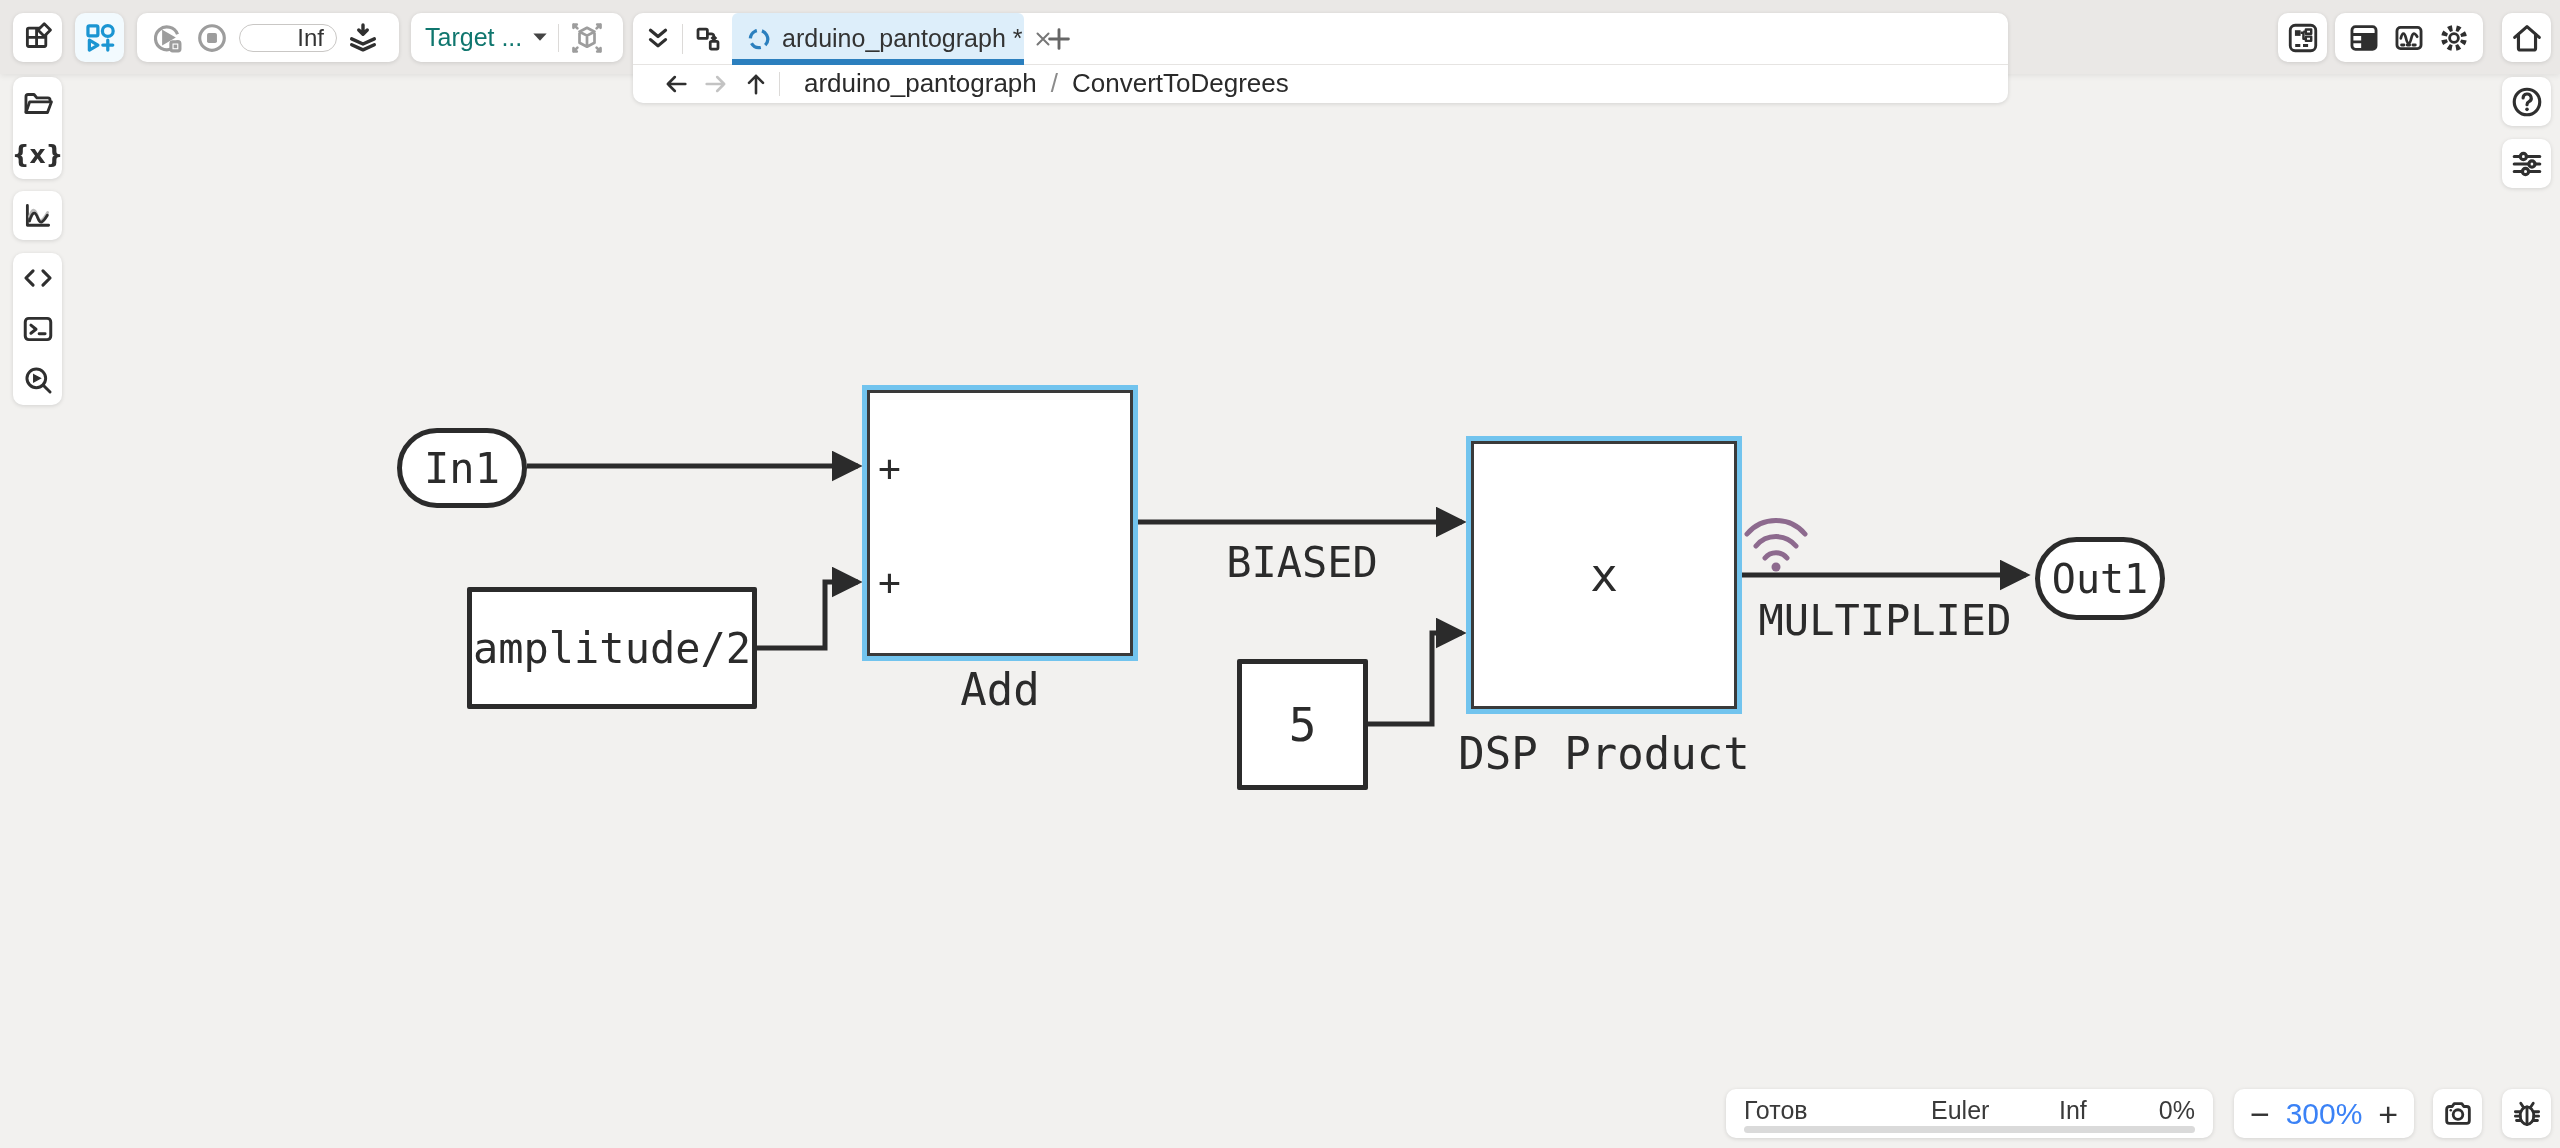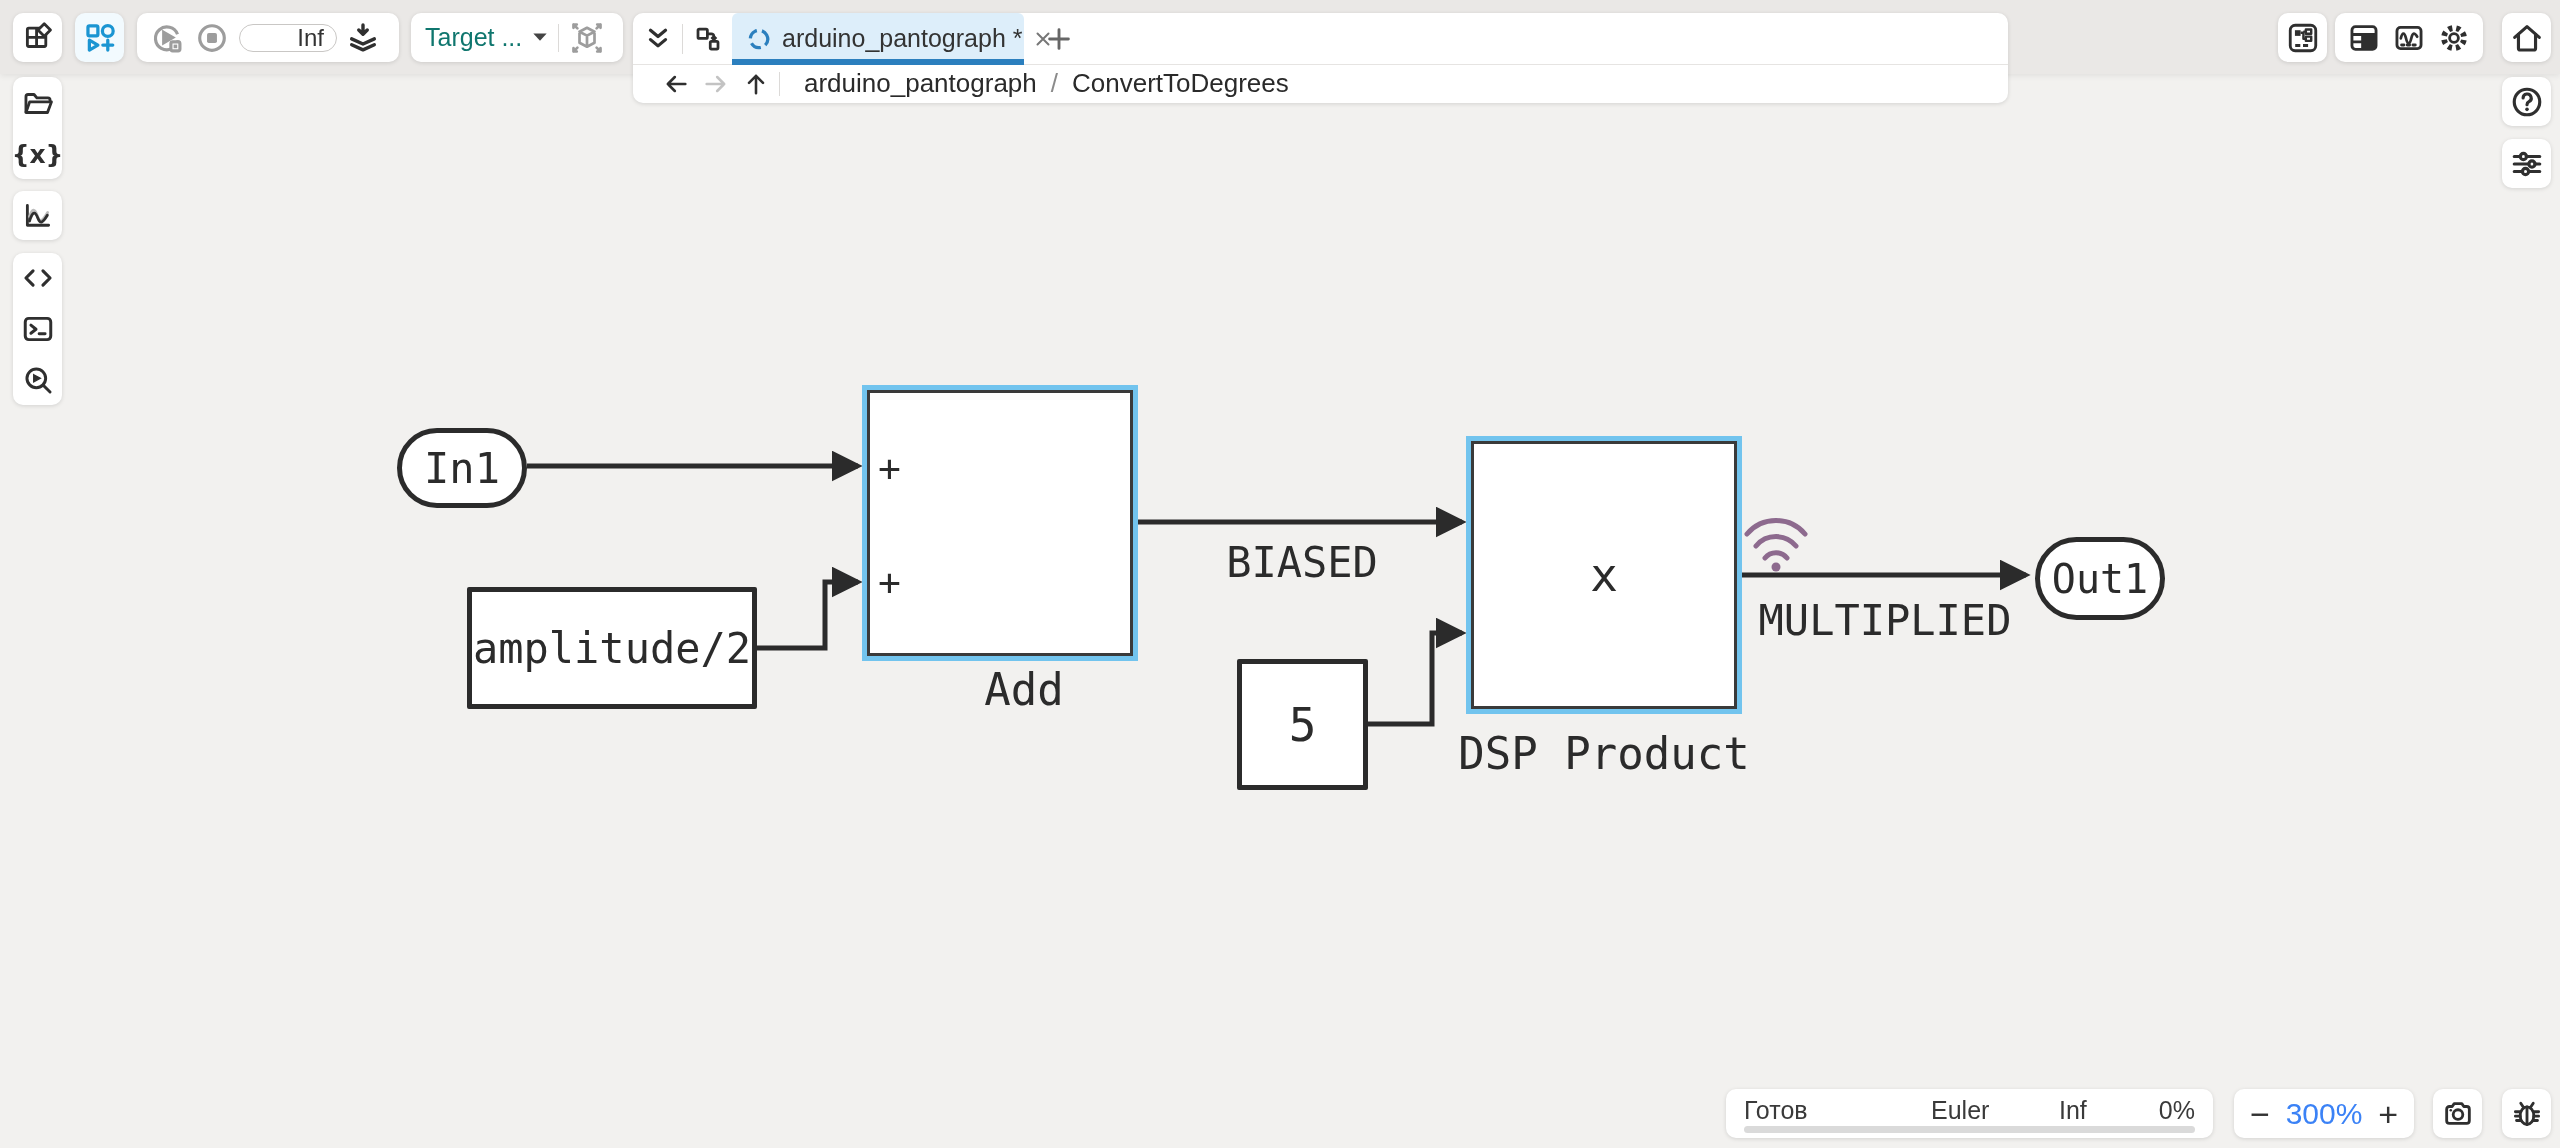--- a/index.html
+++ b/index.html
@@ -129,21 +129,21 @@
   </svg>
 
   <div class="block port-oval" style="left:397px; top:428px; width:130px; height:80px;">
     <span>In1</span>
   </div>
 
   <div class="block block-selected" style="left:867px; top:390px; width:266px; height:266px;">
     <span class="port-plus" style="top:56px;">+</span>
     <span class="port-plus" style="top:170px;">+</span>
   </div>
-  <div class="blk-label" style="left:1000px; top:664px;margin-left:24px;">Add</div>
+  <div class="blk-label" style="left:1000px; top:664px;">Add</div>
 
   <div class="block block-plain" style="left:467px; top:587px; width:290px; height:122px; font-size:42px;">
     <span>amplitude/2</span>
   </div>
 
   <div class="block block-plain" style="left:1237px; top:659px; width:131px; height:131px; font-size:46px;">
     <span>5</span>
   </div>
 
   <div class="block block-selected" style="left:1471px; top:441px; width:266px; height:268px; font-size:46px;">

